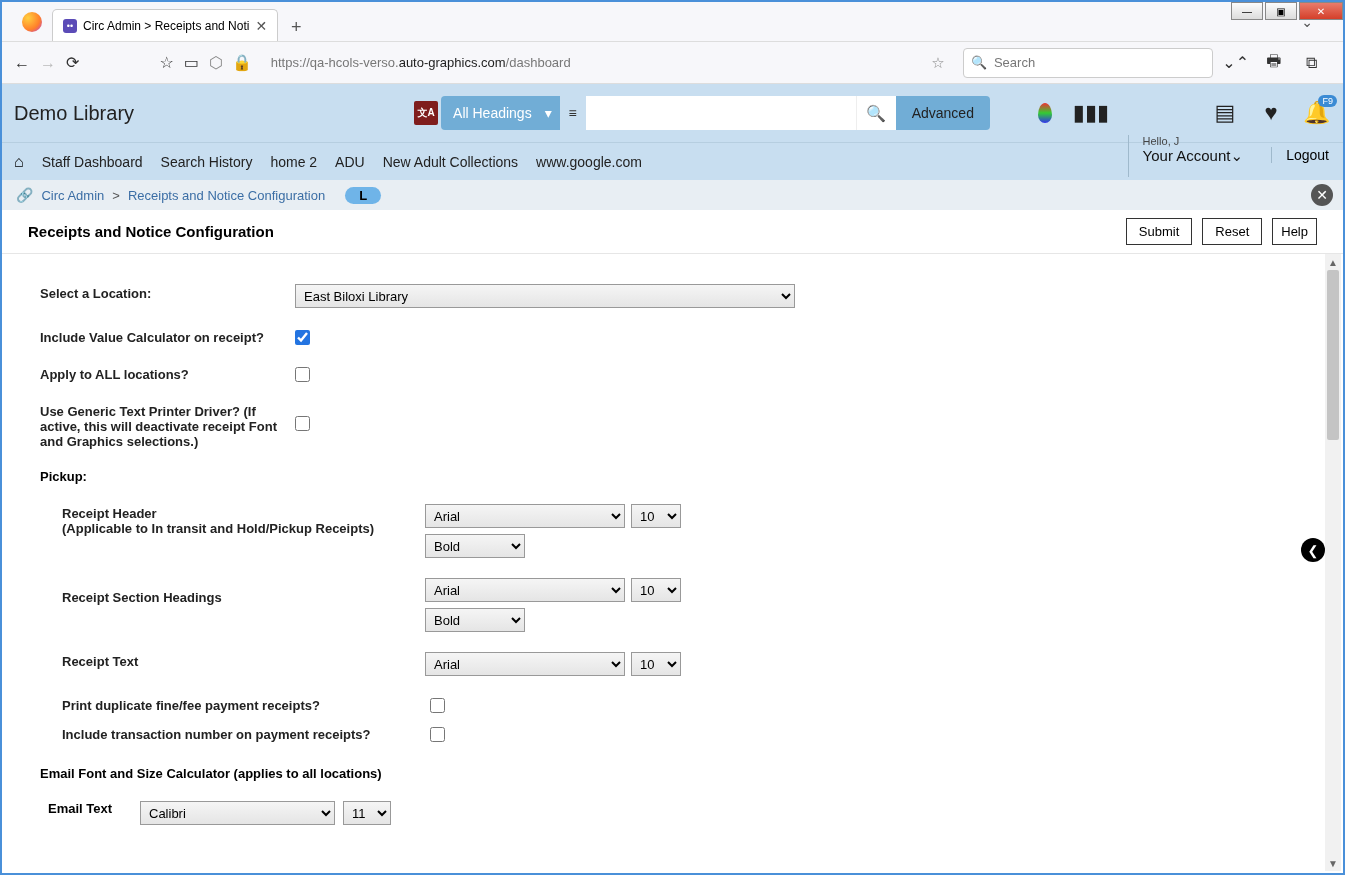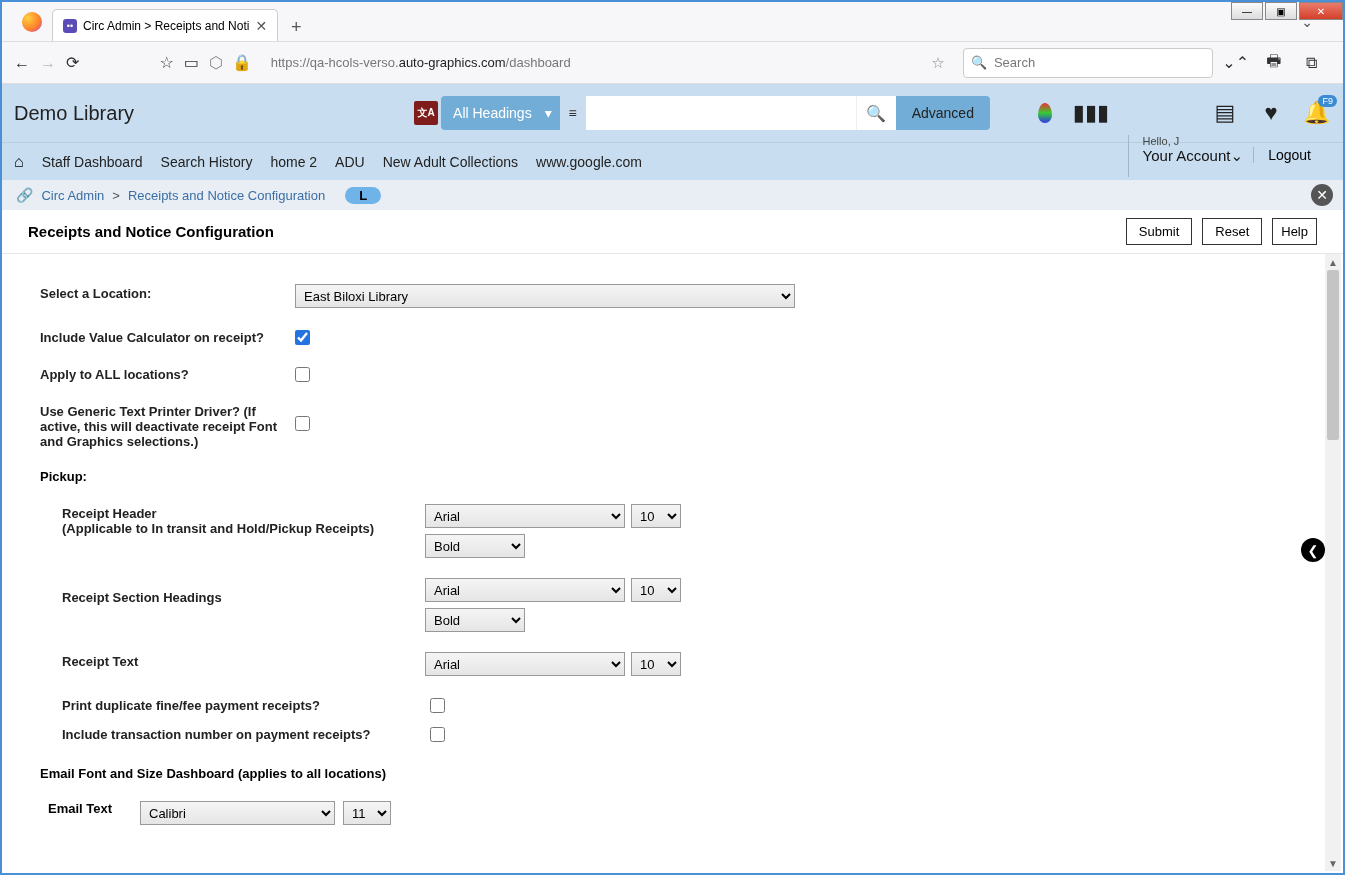--- a/index.html
+++ b/index.html
@@ -45,21 +45,21 @@
 .balloon { width:14px; height:20px; background:linear-gradient(#e33,#3c3,#33e); border-radius:50% 50% 50% 50% / 60% 60% 40% 40%; }
 .bell-badge { position:absolute; top:-4px; right:-6px; background:#3b8bd4; color:#fff; border-radius:8px; font-size:9px; padding:1px 4px;}
 
 
 .sec-nav { height:38px; background:#c8def0; display:flex; align-items:center; padding:0 12px; gap:18px; border-top:1px solid #b6cee0; position:relative;}
 .sec-nav a { color:#222; text-decoration:none; font-size:14px; cursor:pointer;}
 .sec-nav .home-ico { font-size:16px; }
 .account-block { position:absolute; right:100px; top:-8px; border-left:1px solid #9fb9cc; padding-left:14px; height:42px;}
 .account-block .hello { font-size:11px; color:#444;}
 .account-block .acct { font-size:15px; color:#111;}
-.logout-block { position:absolute; right:32px; top:4px; border-left:1px solid #9fb9cc; padding-left:14px; font-size:14px; cursor:pointer;}
+.logout-block { position:absolute; right:14px; top:4px; border-left:1px solid #9fb9cc; padding-left:14px; font-size:14px; cursor:pointer;}
 
 
 .crumb-bar { height:30px; background:#e8eef3; display:flex; align-items:center; padding:0 14px; gap:8px; font-size:13px; position:relative;}
 .crumb-bar .chain { color:#333; font-size:14px;}
 .crumb-bar .crumb-link { color:#3b6ea5; }
 .crumb-bar .sep { color:#555; }
 .L-badge { background:#6fb4e8; border-radius:10px; padding:1px 14px; font-weight:bold; margin-left:12px;}
 .crumb-close { position:absolute; right:10px; top:4px; width:22px; height:22px; border-radius:50%; background:#555; color:#fff; display:flex; align-items:center; justify-content:center; font-size:14px; cursor:pointer;}
 
 
@@ -275,21 +275,21 @@
   <div class="form-row tight">
     <div class="lbl indent-narrow">Print duplicate fine/fee payment receipts?</div>
     <input type="checkbox" style="">
   </div>
 
   <div class="form-row">
     <div class="lbl indent-narrow">Include transaction number on payment receipts?</div>
     <input type="checkbox" style="">
   </div>
 
-  <div class="section-hdr" style="margin-top:24px">Email Font and Size Dashboard (applies to all locations)</div>
+  <div class="section-hdr" style="margin-top:24px">Email Font and Size Calculator (applies to all locations)</div>
 
   <div class="form-row" style="margin-top:16px">
     <div class="email-label">Email Text</div>
     <select class="sel emailfont"><option>Calibri</option></select>
     <select class="sel emailsize"><option>11</option></select>
   </div>
 
 </div>
 </div>
 

